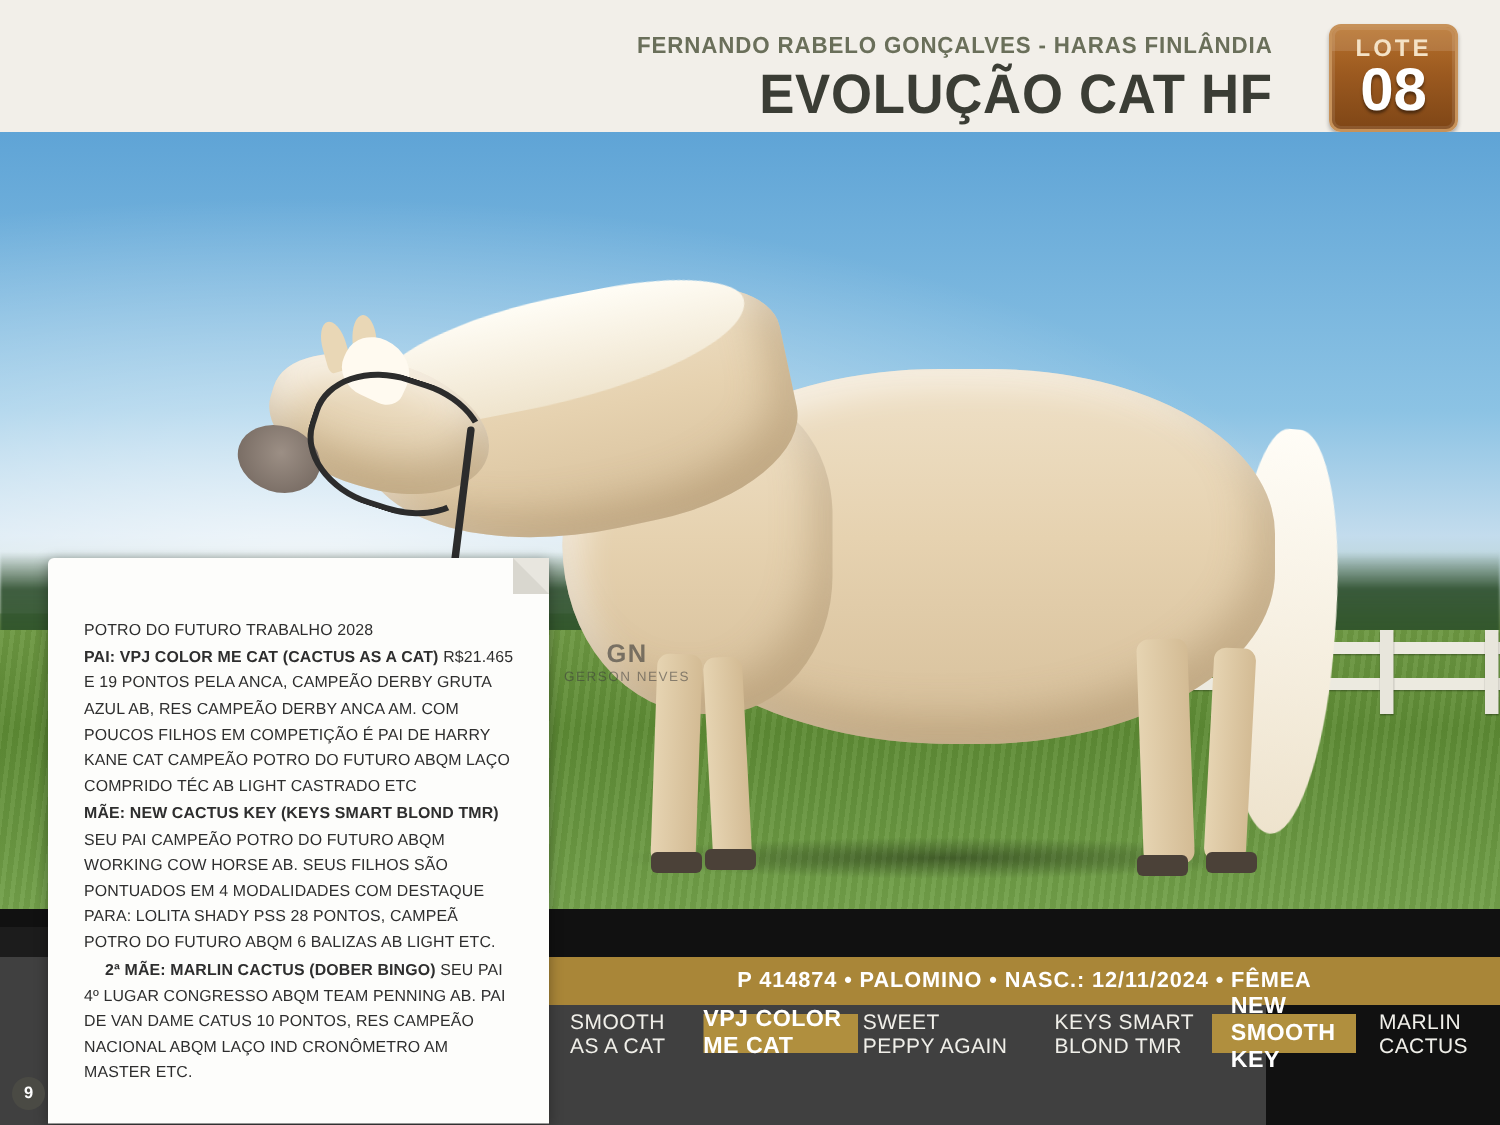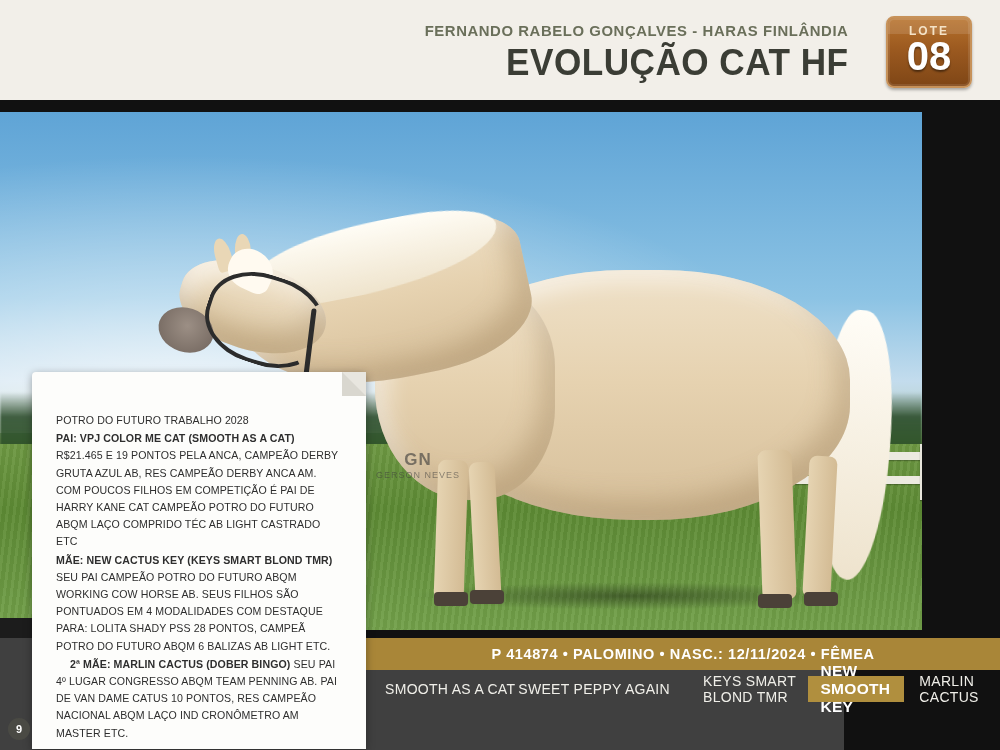--- a/index.html
+++ b/index.html
@@ -58,40 +58,40 @@
     overflow: hidden;
   }
   .lote-badge:before {
     content: "";
     position: absolute; left: 0; top: 0; width: 100%; height: 16px;
     background: rgba(255,255,255,0.12);
   }
   .lote-word {
     position: relative;
     display: block;
-    font-size: 12px;
+    font-size: 16px;
     letter-spacing: 2px;
     color: #f4e2c6;
     margin-top: 6px;
     font-weight: 700;
   }
   .lote-num {
     display: block;
     font-size: 40px;
     line-height: 40px;
     color: #fff;
     font-weight: 800;
     margin-top: -2px;
     text-shadow: 0 2px 2px rgba(0,0,0,.45);
   }
 
   
   .photo {
-    position: absolute; top: 112px; left: 0;
-    width: 922px; height: 518px;
+    position: absolute; top: 88px; left: 0;
+    width: 1000px; height: 518px;
     overflow: hidden;
     background: linear-gradient(180deg,#5fa4d6 0%, #8cc3e4 36%, #c3dced 52%, #bcd3d0 58%, #6f8f4a 64%, #558033 74%, #6a9440 100%);
   }
   .sky-haze {
     position: absolute; left: 0; top: 0; width: 100%; height: 62%;
     background: radial-gradient(ellipse at 20% 90%, rgba(255,255,255,.75), rgba(255,255,255,0) 60%);
   }
   .treeline {
     position: absolute; left: 0; top: 54%; width: 100%; height: 12%;
     background: linear-gradient(180deg, rgba(42,78,40,.0), rgba(36,70,36,.85) 40%, rgba(46,84,42,.9));
@@ -371,35 +371,36 @@
   </div>
 
   <div class="left-dark"></div>
   <div class="bottom">
     <div class="ident-bar">
       <span>P 414874 • PALOMINO • NASC.: 12/11/2024 • FÊMEA</span>
     </div>
     <div class="pedigree">
       <div class="ped-col left">
         <div class="ped-row">SMOOTH AS A CAT</div>
+        <div class="ped-row main">VPJ COLOR ME CAT</div>
         <div class="ped-row">SWEET PEPPY AGAIN</div>
       </div>
       <div class="ped-col right">
         <div class="ped-row">KEYS SMART BLOND TMR</div>
         <div class="ped-row main">NEW SMOOTH KEY</div>
         <div class="ped-row">MARLIN CACTUS</div>
       </div>
     </div>
   </div>
 
   <div class="info-card">
     <div class="info-text">
       <p>POTRO DO FUTURO TRABALHO 2028</p>
       <p>
-        <span class="b">PAI: VPJ COLOR ME CAT (SMOOTH AS A CAT)</span><span> R$21.465 E 19 PONTOS PELA ANCA, CAMPEÃO DERBY GRUTA AZUL AB, RES CAMPEÃO DERBY ANCA AM. COM POUCOS FILHOS EM COMPETIÇÃO É PAI DE HARRY KANE CAT CAMPEÃO POTRO DO FUTURO ABQM LAÇO COMPRIDO TÉC AB LIGHT CASTRADO ETC</span>
+        <span class="b">PAI: VPJ COLOR ME CAT (CACTUS AS A CAT)</span><span> R$21.465 E 19 PONTOS PELA ANCA, CAMPEÃO DERBY GRUTA AZUL AB, RES CAMPEÃO DERBY ANCA AM. COM POUCOS FILHOS EM COMPETIÇÃO É PAI DE HARRY KANE CAT CAMPEÃO POTRO DO FUTURO ABQM LAÇO COMPRIDO TÉC AB LIGHT CASTRADO ETC</span>
       </p>
       <p>
         <span class="b">MÃE: NEW CACTUS KEY (KEYS SMART BLOND TMR)</span><span> SEU PAI CAMPEÃO POTRO DO FUTURO ABQM WORKING COW HORSE AB. SEUS FILHOS SÃO PONTUADOS EM 4 MODALIDADES COM DESTAQUE PARA: LOLITA SHADY PSS 28 PONTOS, CAMPEÃ POTRO DO FUTURO ABQM 6 BALIZAS AB LIGHT ETC.</span>
       </p>
       <p class="indent">
         <span class="b">2ª MÃE: MARLIN CACTUS (DOBER BINGO)</span><span> SEU PAI 4º LUGAR CONGRESSO ABQM TEAM PENNING AB. PAI DE VAN DAME CATUS 10 PONTOS, RES CAMPEÃO NACIONAL ABQM LAÇO IND CRONÔMETRO AM MASTER ETC.</span>
       </p>
     </div>
   </div>
 

